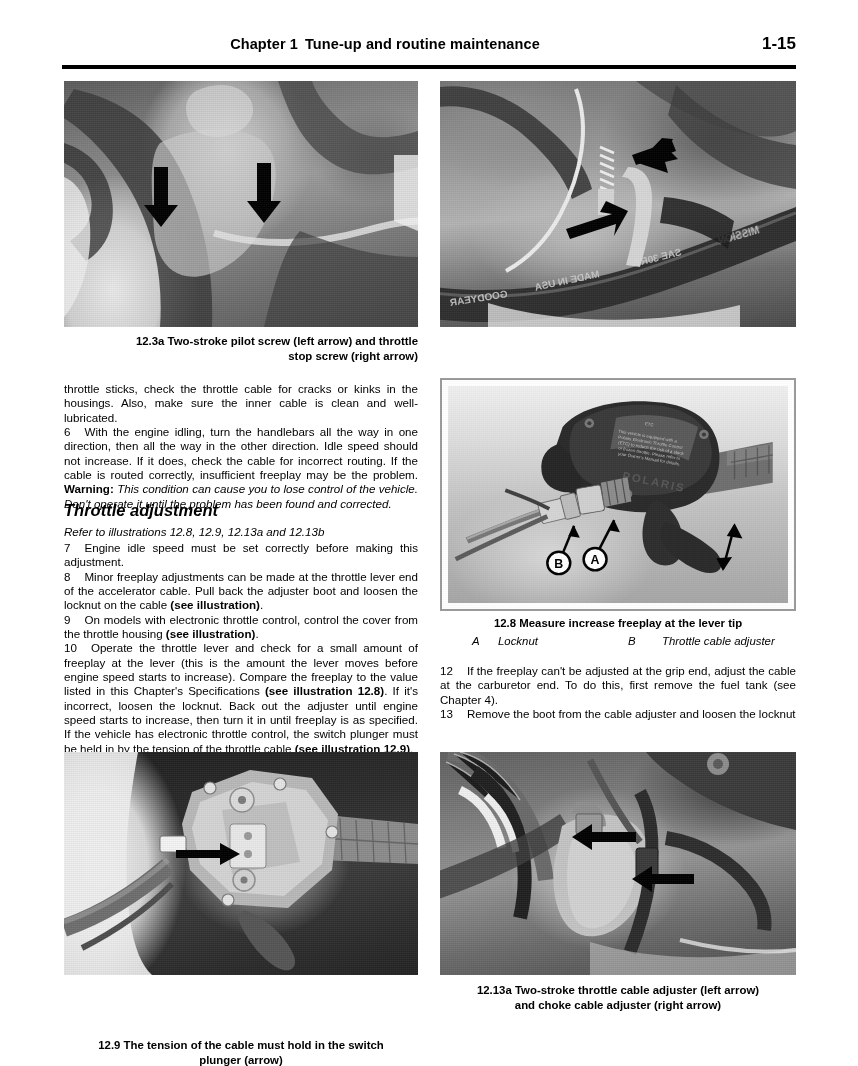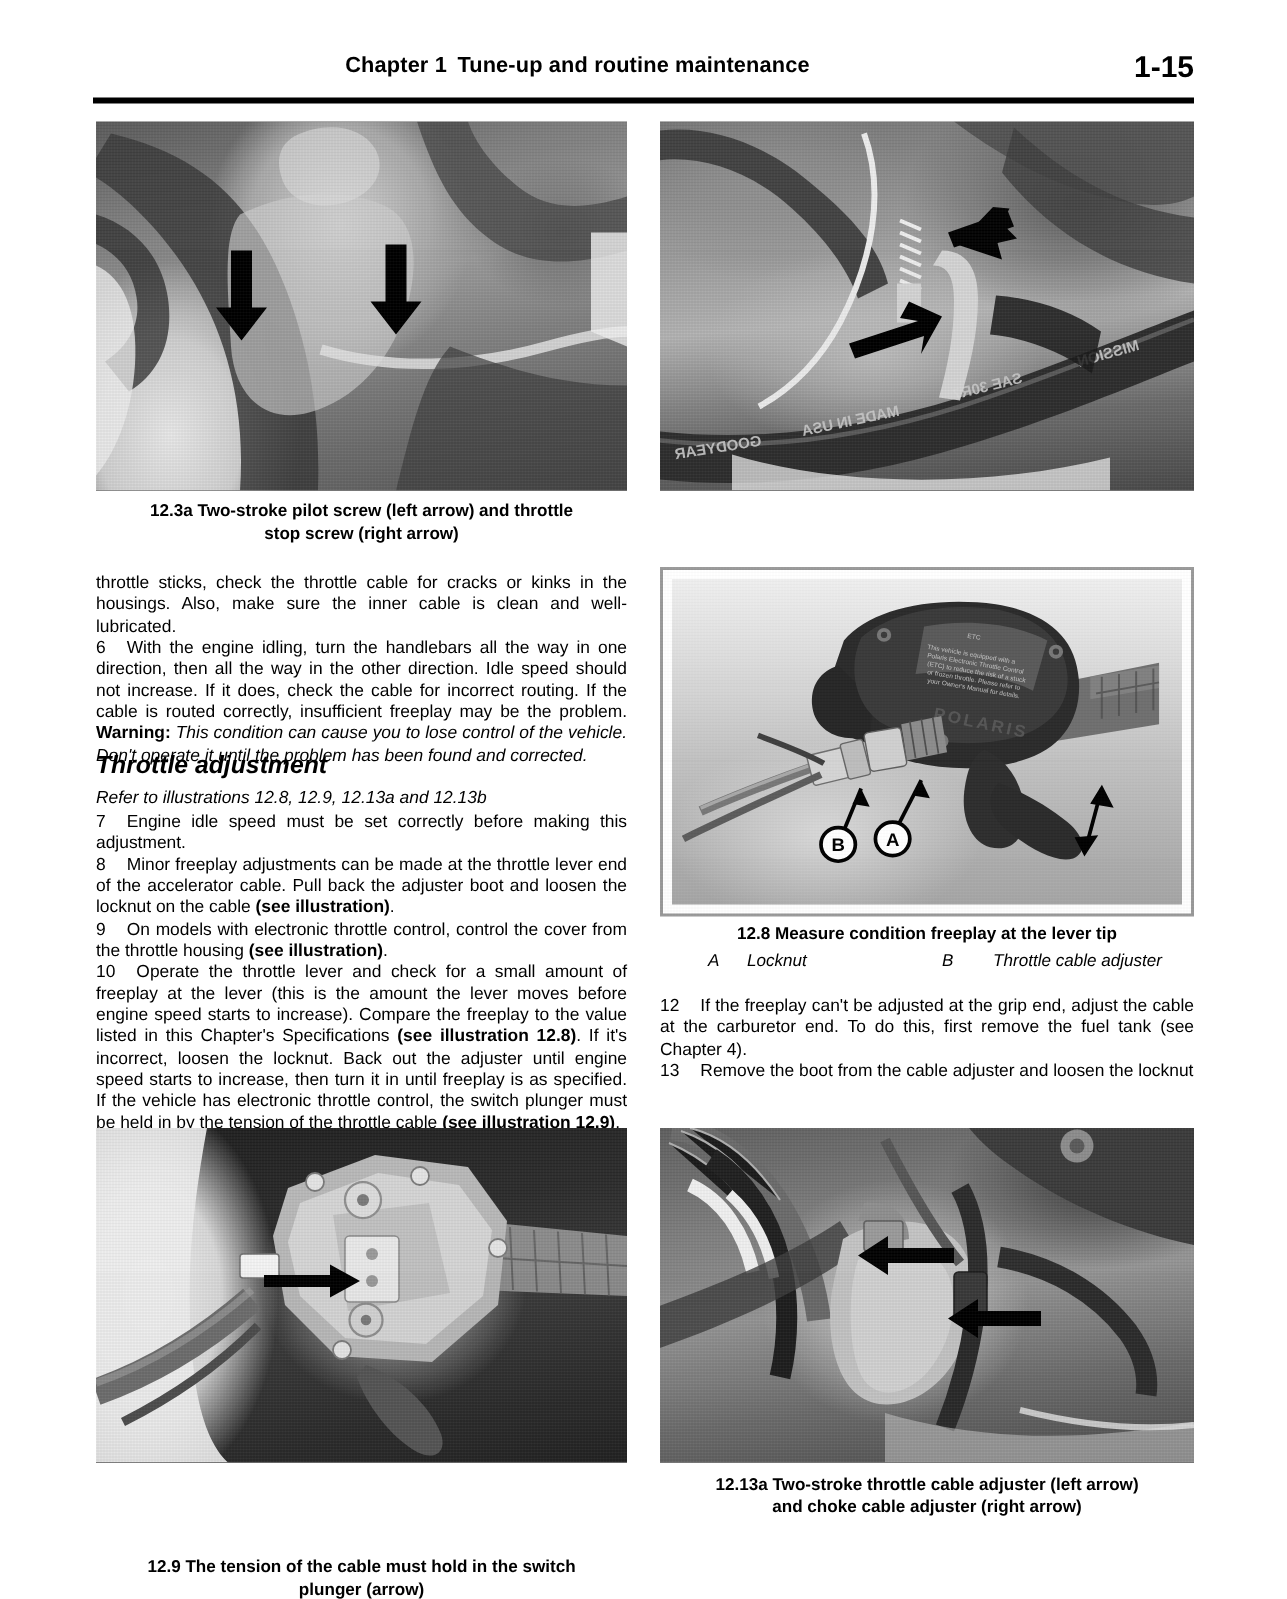--- a/index.html
+++ b/index.html
@@ -36,21 +36,21 @@
     font-size: 14.5px;
     font-weight: bold;
     letter-spacing: 0.1px;
     white-space: nowrap;
   }
   .header-title .chapnum { margin-right: 7px; }
   .header-page {
     position: absolute;
     right: 0;
     top: -2px;
-    font-size: 20px;
+    font-size: 17px;
     font-weight: bold;
   }
   .header-rule {
     position: absolute;
     left: 62px;
     top: 65px;
     width: 734px;
     height: 4px;
     background: #000000;
   }
@@ -223,21 +223,21 @@
         <path d="M196,84 L236,70 L232,60 L192,74 Z" fill="#000000"></path>
       </g>
 
       <g>
         <path d="M166,120 L160,131 L172,133 L126,148 L130,158 L176,143 L174,155 L188,130 Z" fill="#000000"></path>
       </g>
     </svg>
     <div class="grain"></div>
   </div>
 
-  <div class="caption" style="left:64px; top:334px; width:354px;">
+  <div class="caption" style="left:64px; top:334px; width:354px;text-align:right;">
     <span class="fignum">12.3a</span>
     <span>Two-stroke pilot screw (left arrow) and throttle</span><br>
     <span>stop screw (right arrow)</span>
   </div>
 
 
   <div class="col" style="left:64px; top:382px; width:354px;">
     <p>throttle sticks, check the throttle cable for cracks or kinks in the housings. Also, make sure the inner cable is clean and well-lubricated.</p>
     <p><span class="num">6</span><span class="gap"></span><span>With the engine idling, turn the handlebars all the way in one direction, then all the way in the other direction. Idle speed should not increase. If it does, check the cable for incorrect routing. If the cable is routed correctly, insufficient freeplay may be the problem. </span><span class="b">Warning:</span><span class="i"> This condition can cause you to lose control of the vehicle. Don't operate it until the problem has been found and corrected.</span></p>
   </div>
@@ -328,21 +328,21 @@
         <path d="M132,150 L126,161 L138,163 Z" fill="#000"></path>
         <circle cx="116" cy="190" r="12" fill="#ffffff" stroke="#000000" stroke-width="2.6"></circle>
         <text x="116" y="195" text-anchor="middle" font-family="'Liberation Sans', sans-serif" font-size="13" font-weight="bold" fill="#000">B</text>
       </g>
     </svg>
     <div class="grain" style="opacity:0.16"></div>
   </div>
 
   <div class="caption" style="left:440px; top:616px; width:356px;">
     <span class="fignum">12.8</span>
-    <span>Measure condition freeplay at the lever tip</span>
+    <span>Measure increase freeplay at the lever tip</span>
   </div>
   <div class="subcaption" style="left:440px; top:634px; width:356px;">
     <span style="position:absolute; left:32px;">A</span>
     <span style="position:absolute; left:58px;">Locknut</span>
     <span style="position:absolute; left:188px;">B</span>
     <span style="position:absolute; left:222px;">Throttle cable adjuster</span>
   </div>
 
   <div class="col" style="left:440px; top:664px; width:356px;">
     <p><span class="num">12</span><span class="gap"></span><span>If the freeplay can't be adjusted at the grip end, adjust the cable at the carburetor end. To do this, first remove the fuel tank (see Chapter 4).</span></p>

